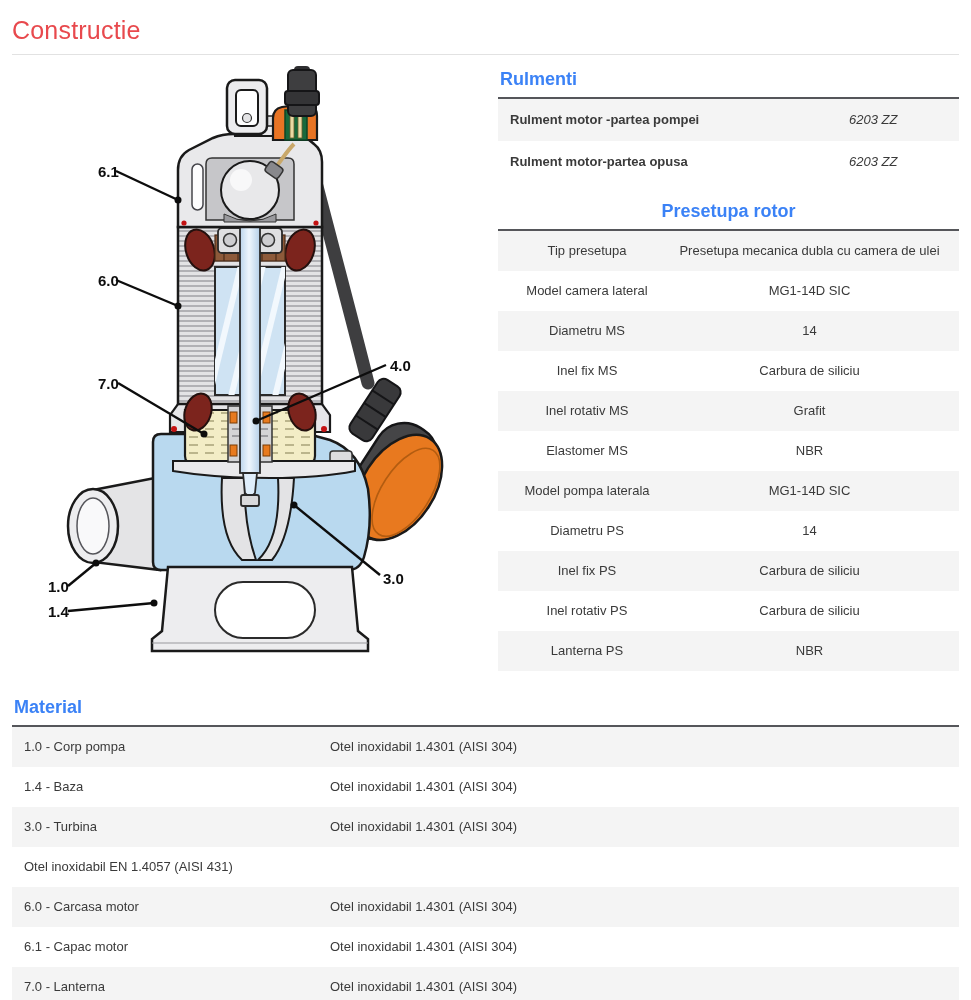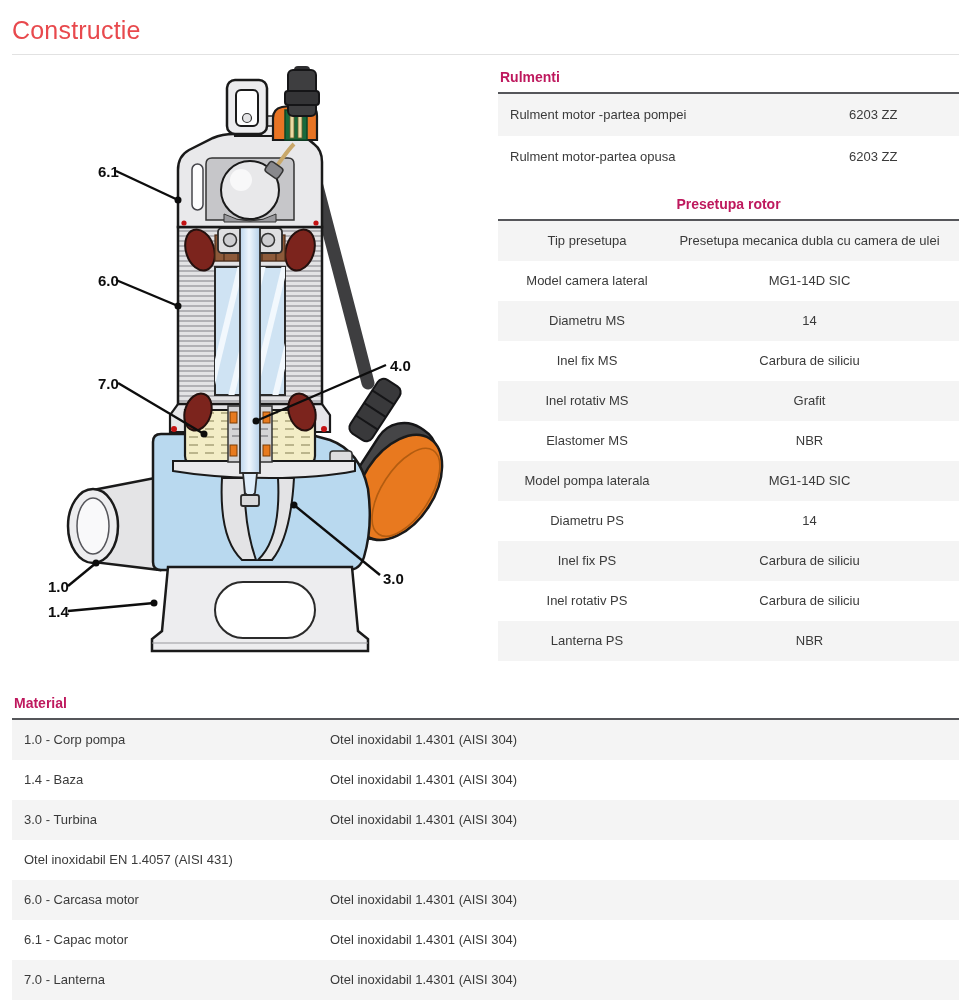--- a/index.html
+++ b/index.html
@@ -4,28 +4,28 @@
 <style>
   * { box-sizing: border-box; margin: 0; padding: 0; }
   html,body { background:#fff; width:971px; }
   body { font-family:"Liberation Sans","DejaVu Sans",sans-serif; color:#3a3a3a; }
   .container { width:971px; padding:0 12px; }
   .page-title { margin-top:16px; font-size:25px; font-weight:400; color:#e8494d; letter-spacing:.2px; }
   .title-rule { border:none; border-top:1px solid #e2e2e2; margin-top:9px; }
   .columns { display:flex; gap:14px; margin-top:10px; align-items:flex-start; }
   .left-col { width:472px; flex:0 0 472px; }
   .right-col { flex:1; min-width:0; }
-  .section-header { font-size:14px; font-weight:700; color:#be185d; padding:4px 2px 7px 2px; border-bottom:2px solid #55565a; }
+  .section-header { font-size:18px; font-weight:700; color:#3b82f6; padding:4px 2px 7px 2px; border-bottom:2px solid #55565a; }
   .spec-table { width:100%; }
   .trow { display:flex; align-items:center; padding:12px 12px; font-size:13px; line-height:16px; }
   .trow:nth-child(odd) { background:#f4f4f4; }
   .trow:nth-child(even) { background:#ffffff; }
   .rulmenti-table .trow { padding:13px 12px; }
-  .rulmenti-table .tlabel { flex:1; }
-  .rulmenti-table .tvalue { width:98px; text-align:left; }
+  .rulmenti-table .tlabel { flex:1;font-weight:bold; }
+  .rulmenti-table .tvalue { width:98px; text-align:left;font-style:italic; }
   .presetupa-table .tlabel { width:162px; flex:0 0 162px; padding-right:8px; }
   .presetupa-table .tvalue { flex:1; }
   .presetupa-section { margin-top:14px;text-align:center; }
   .material-section { margin-top:22px; }
   .material-table .tlabel { width:306px; flex:0 0 306px; padding-right:8px; }
   .material-table .tvalue { flex:1; }
   svg text.dlabel { font-family:"Liberation Sans","DejaVu Sans",sans-serif; font-weight:700; font-size:15px; fill:#0d0d0d; }
 </style>
 </head>
 <body>

